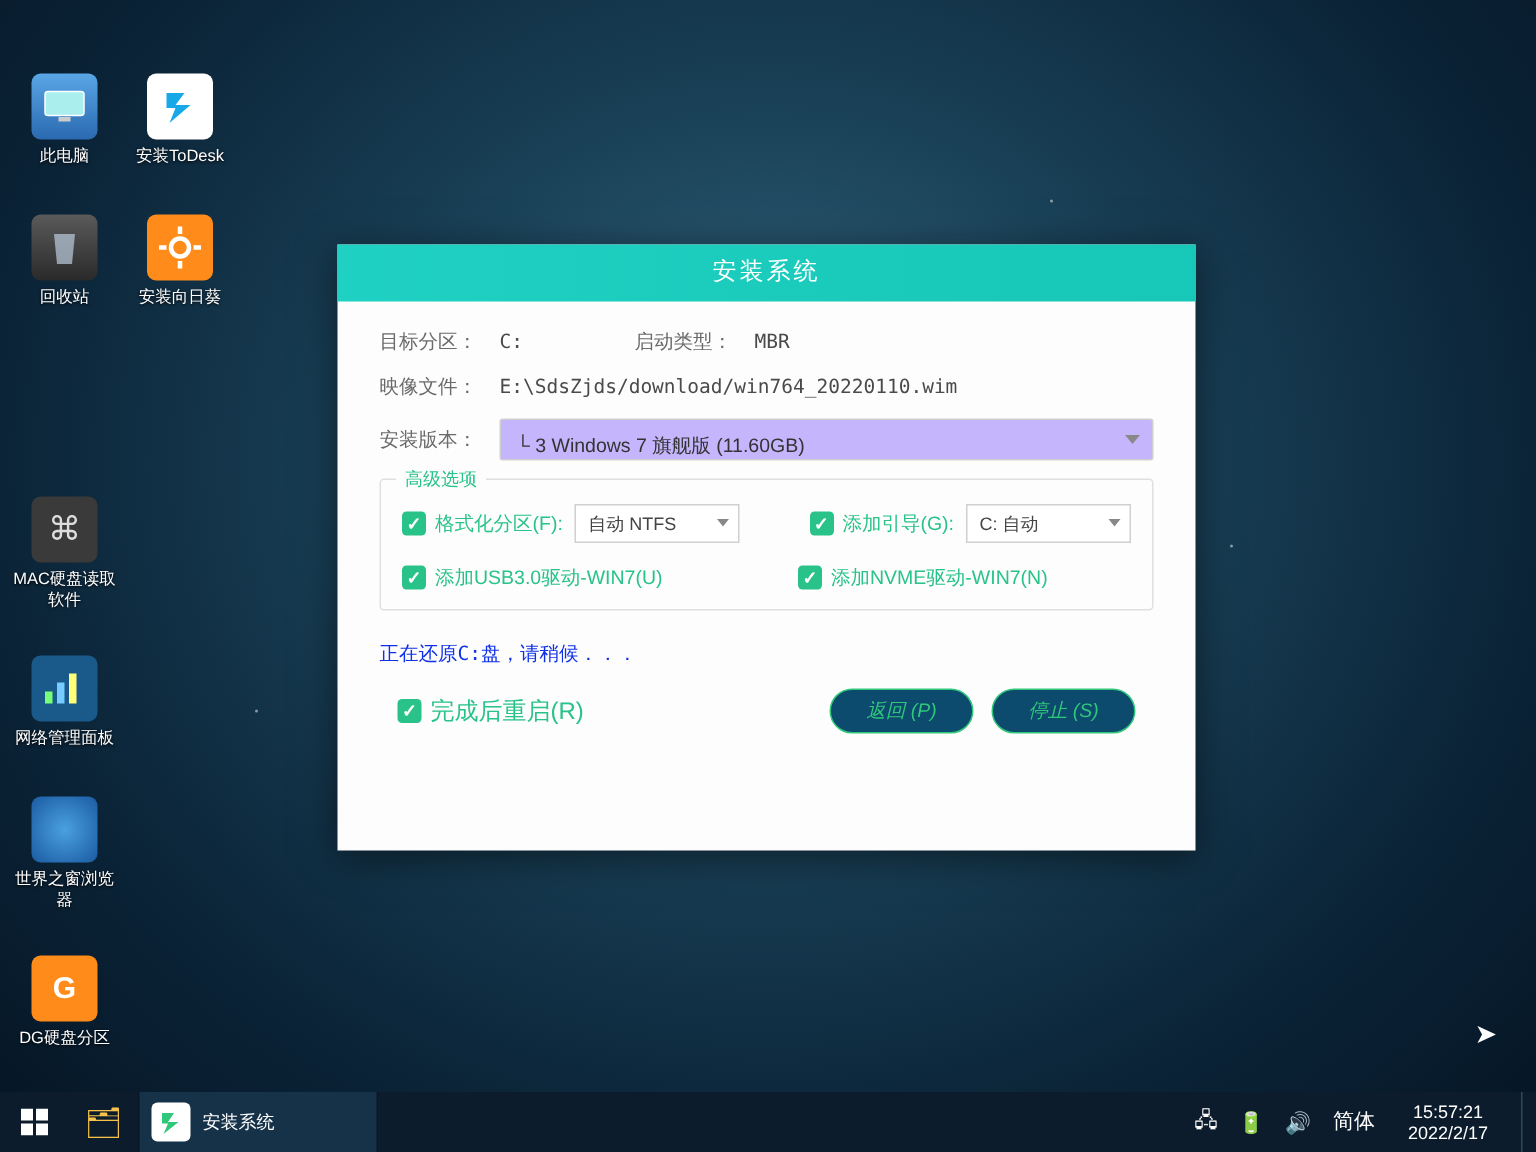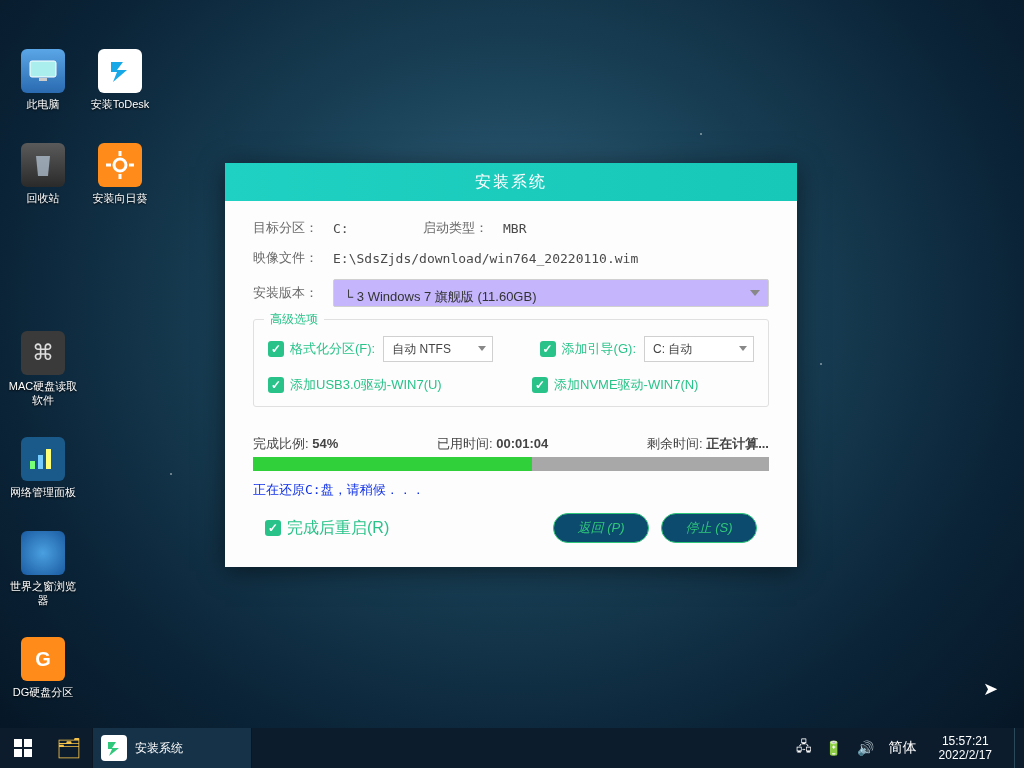--- a/index.html
+++ b/index.html
@@ -205,30 +205,20 @@
       <div class="advrow" style="margin-bottom:2px">
         <span class="cb"></span>
         <span class="green">添加USB3.0驱动-WIN7(U)</span>
         <span class="spacer"></span>
         <span class="cb"></span>
         <span class="green" style="min-width:200px">添加NVME驱动-WIN7(N)</span>
       </div>
     </div>
   </div>
 
-  <div class="progress-section">
-    <div class="progress-labels">
-      <span><span>完成比例:</span> <b>54%</b></span>
-      <span><span>已用时间:</span> <b>00:01:04</b></span>
-      <span><span>剩余时间:</span> <b>正在计算...</b></span>
-    </div>
-    <div class="pbar">
-      <div class="fill" style="width:54%"></div>
-    </div>
-  </div>
 
   <div class="statusline">正在还原C:盘，请稍候．．．</div>
 
   <div class="botrow">
     <span class="cb"></span>
     <span class="green">完成后重启(R)</span>
     <span class="spacer"></span>
     <div class="pillbtn">返回 (P)</div>
     <div class="pillbtn">停止 (S)</div>
   </div>

